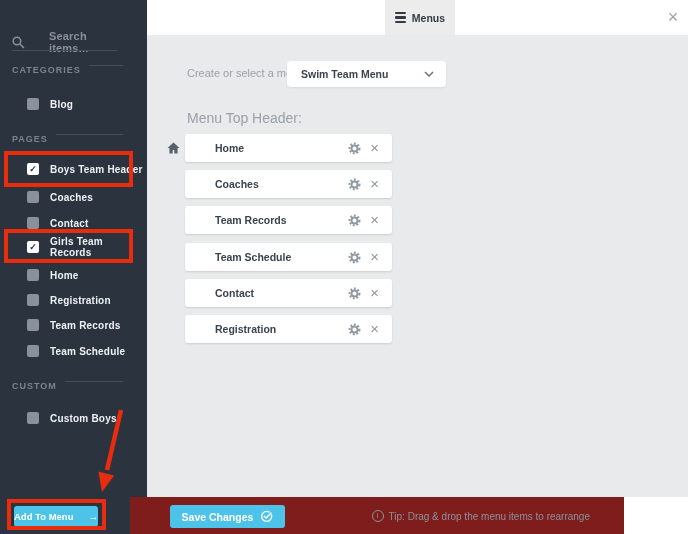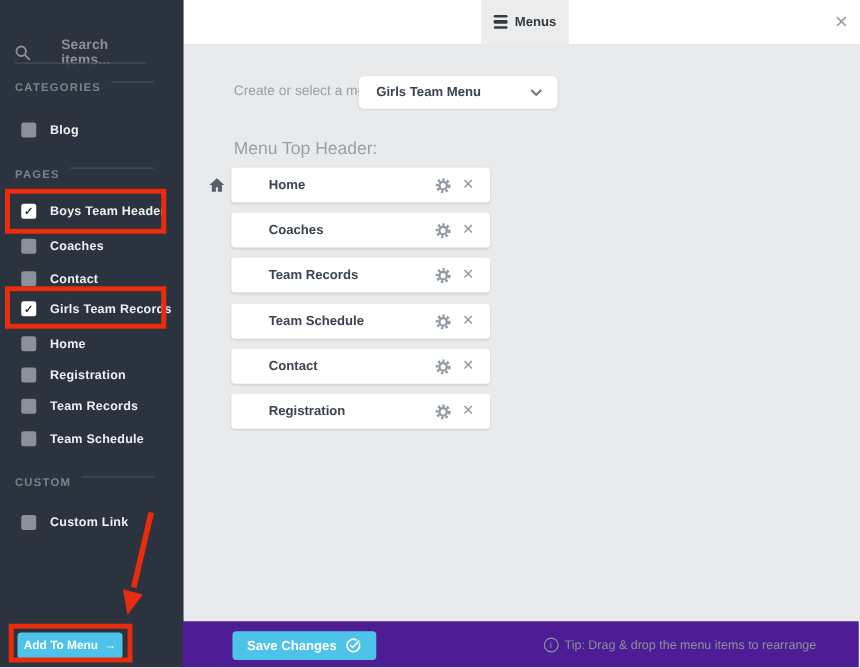--- a/index.html
+++ b/index.html
@@ -7,25 +7,25 @@
   .app { position: relative; width: 688px; height: 534px; overflow: hidden; background: #fff; }
 
   
   .sidebar { position: absolute; left: 0; top: 0; width: 147px; height: 534px; background: #2b333e; }
   .search-row { position: absolute; left: 12px; top: 34px; right: 18px; height: 16px; display: flex; align-items: center; gap: 24px; }
   .search-ph { font-size: 11px; color: #8a919a; font-weight: bold; letter-spacing: .2px; }
   .search-line { position: absolute; left: 12px; top: 50px; width: 105px; height: 1px; background: #454e58; }
   .shead { position: absolute; left: 12px; right: 24px; height: 12px; display: flex; align-items: flex-start; gap: 8px; }
   .shead span { font-size: 9px; font-weight: bold; color: #7b848e; letter-spacing: 1px; }
   .shead i { flex: 1; height: 1px; background: #454e58; }
-  .srow { position: absolute; left: 0; right: 0; height: 26px; display: flex; align-items: center; padding-left: 17px; gap: 11px; cursor: pointer; }
+  .srow { position: absolute; left: 0; right: 0; height: 26px; display: flex; align-items: center; padding-left: 27px; gap: 11px; cursor: pointer; }
   .cb { width: 12px; height: 12px; border-radius: 2px; background: #8a919a; flex: 0 0 12px; font-size: 9px; font-weight: bold; color: #2b333e; line-height: 12px; text-align: center; }
   .cb.checked { background: #fff; }
   .slabel { font-size: 10px; font-weight: bold; color: #eef1f3; letter-spacing: .2px; }
-  .add-btn { position: absolute; left: 14px; top: 506px; width: 84px; height: 21px; background: #4ec3ea; border: none; border-radius: 3px; color: #fff; font-family: "Liberation Sans", sans-serif; font-size: 9.5px; font-weight: bold; display: flex; align-items: center; justify-content: center; gap: 5px; cursor: pointer; }
+  .add-btn { position: absolute; left: 14px; top: 506px; width: 84px; height: 21px; background: #4ec3ea; border: none; border-radius: 3px; color: #fff; font-family: "Liberation Sans", sans-serif; font-size: 9.5px; font-weight: bold; display: flex; align-items: center; justify-content: space-between; gap: 5px; cursor: pointer; }
 
   
   .topbar { position: absolute; left: 147px; top: 0; width: 541px; height: 35px; background: #fff; }
   .tab { position: absolute; left: 385px; top: 0; width: 70px; height: 35px; background: #ececec; display: flex; align-items: center; justify-content: center; gap: 6px; cursor: pointer; }
   .tab-label { font-size: 10.5px; font-weight: bold; color: #333b44; }
   .bars { display: flex; flex-direction: column; gap: 2px; }
   .bars i { width: 11px; height: 2.5px; background: #333b44; border-radius: 1px; }
   .close-x { position: absolute; left: 663px; top: 7px; width: 20px; height: 20px; border: none; background: none; font-size: 18px; color: #9aa1a8; cursor: pointer; line-height: 20px; text-align: center; font-family: "Liberation Sans", sans-serif; }
 
   
@@ -33,21 +33,21 @@
   .sel-label { position: absolute; left: 187px; top: 67px; font-size: 11px; color: #9aa1a8; }
   .dropdown { position: absolute; left: 287px; top: 61px; width: 159px; height: 26px; background: #fff; border-radius: 4px; box-shadow: 0 1px 2px rgba(0,0,0,.08); display: flex; align-items: center; padding: 0 12px 0 14px; cursor: pointer; }
   .dropdown .val { flex: 1; font-size: 10.5px; font-weight: bold; color: #3a434e; }
   .list-heading { position: absolute; left: 187px; top: 110px; font-size: 14px; color: #9aa1a8; }
   .home-ico { position: absolute; left: 167px; top: 142px; }
   .card { position: absolute; left: 185px; width: 207px; height: 28px; background: #fff; border-radius: 3px; box-shadow: 0 1px 2px rgba(0,0,0,.12); display: flex; align-items: center; padding: 0 13px 0 30px; gap: 9px; cursor: grab; }
   .card .clabel { flex: 1; font-size: 10.5px; font-weight: bold; color: #3a434e; }
   .xico { font-size: 15px; color: #8e97a0; line-height: 14px; cursor: pointer; }
 
   
-  .footer { position: absolute; left: 146px; top: 497px; width: 541px; height: 37px; background: #4c1d95; }
+  .footer { position: absolute; left: 130px; top: 497px; width: 494px; height: 37px; background: #7f1d1d; }
   .save-btn { position: absolute; left: 40px; top: 8px; width: 115px; height: 23px; background: #4ec3ea; border: none; border-radius: 3px; color: #fff; font-family: "Liberation Sans", sans-serif; font-size: 10.5px; font-weight: bold; display: flex; align-items: center; justify-content: center; gap: 7px; cursor: pointer; }
   .tip { position: absolute; right: 34px; top: 13px; display: flex; align-items: center; gap: 5px; }
   .tip .info-i { width: 12px; height: 12px; border: 1px solid #8a929a; border-radius: 50%; font-size: 8px; color: #8a929a; text-align: center; line-height: 10px; }
   .tip .tip-text { font-size: 10px; color: #8a929a; }
 
   
   .ann-rect { position: absolute; border: 4px solid #e92c0d; pointer-events: none; }
   .ann-arrow { position: absolute; pointer-events: none; }
 </style>
 </head>
@@ -110,21 +110,21 @@
       <span class="cb"></span>
       <span class="slabel">Team Schedule</span>
     </div>
 
     <div class="shead" style="top:381px">
         <span>CUSTOM</span>
         <i></i>
       </div>
     <div class="srow" style="top:405px">
       <span class="cb"></span>
-      <span class="slabel">Custom Link</span>
+      <span class="slabel">Custom Boys</span>
     </div>
 
     <button class="add-btn">
       <span>Add To Menu</span>
       <span>→</span>
     </button>
   </aside>
 
   <div class="topbar"></div>
   <div class="tab">
@@ -133,21 +133,21 @@
         <i></i>
         <i></i>
       </span>
     <span class="tab-label">Menus</span>
   </div>
   <button class="close-x">×</button>
 
   <div class="main"></div>
   <span class="sel-label">Create or select a menu:</span>
   <div class="dropdown">
-    <span class="val">Girls Team Menu</span>
+    <span class="val">Swim Team Menu</span>
     <svg width="10" height="6" viewBox="0 0 10 6">
         <polyline points="1,1 5,5 9,1" fill="none" stroke="#6b7480" stroke-width="1.5"></polyline>
       </svg>
   </div>
   <span class="list-heading">Menu Top Header:</span>
 
   <svg class="home-ico" width="13" height="12" viewBox="0 0 24 22">
       <path d="M12 1L1 11h3.5v10h6v-6.5h3v6.5h6V11H23L12 1z" fill="#566069"></path>
     </svg>
 

